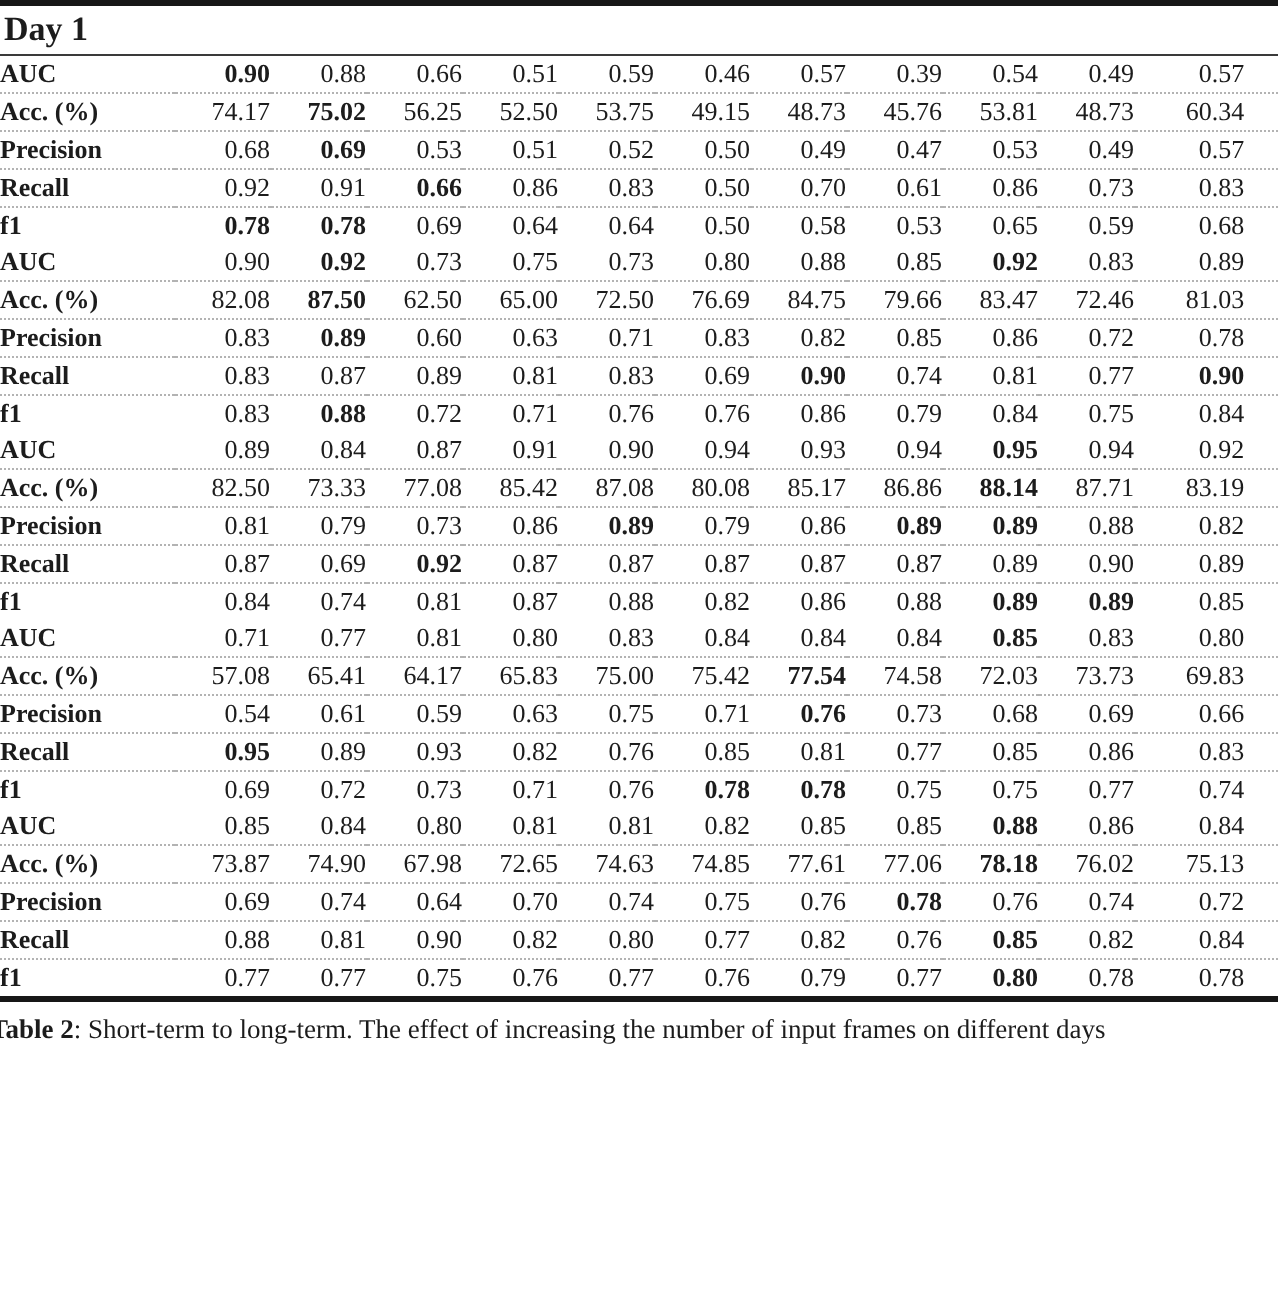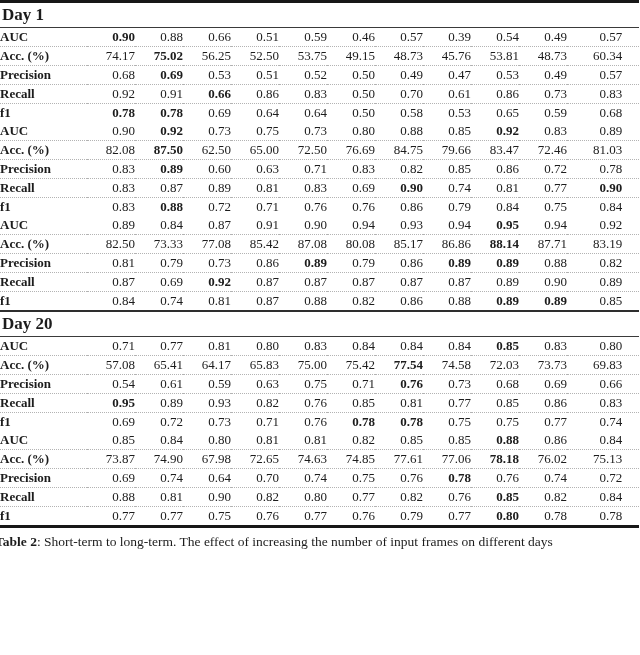--- a/index.html
+++ b/index.html
@@ -300,23 +300,20 @@
           <td class="num">0.81</td>
           <td class="num">0.87</td>
           <td class="num">0.88</td>
           <td class="num">0.82</td>
           <td class="num">0.86</td>
           <td class="num">0.88</td>
           <td class="num b">0.89</td>
           <td class="num b">0.89</td>
           <td class="num last">0.85</td>
         </tr>
-        <tr class="sec rule-top">
-          <td colspan="12">Day 20</td>
-        </tr>
         <tr class="datarow first">
           <td class="lab">AUC</td>
           <td class="num">0.71</td>
           <td class="num">0.77</td>
           <td class="num">0.81</td>
           <td class="num">0.80</td>
           <td class="num">0.83</td>
           <td class="num">0.84</td>
           <td class="num">0.84</td>
           <td class="num">0.84</td>

